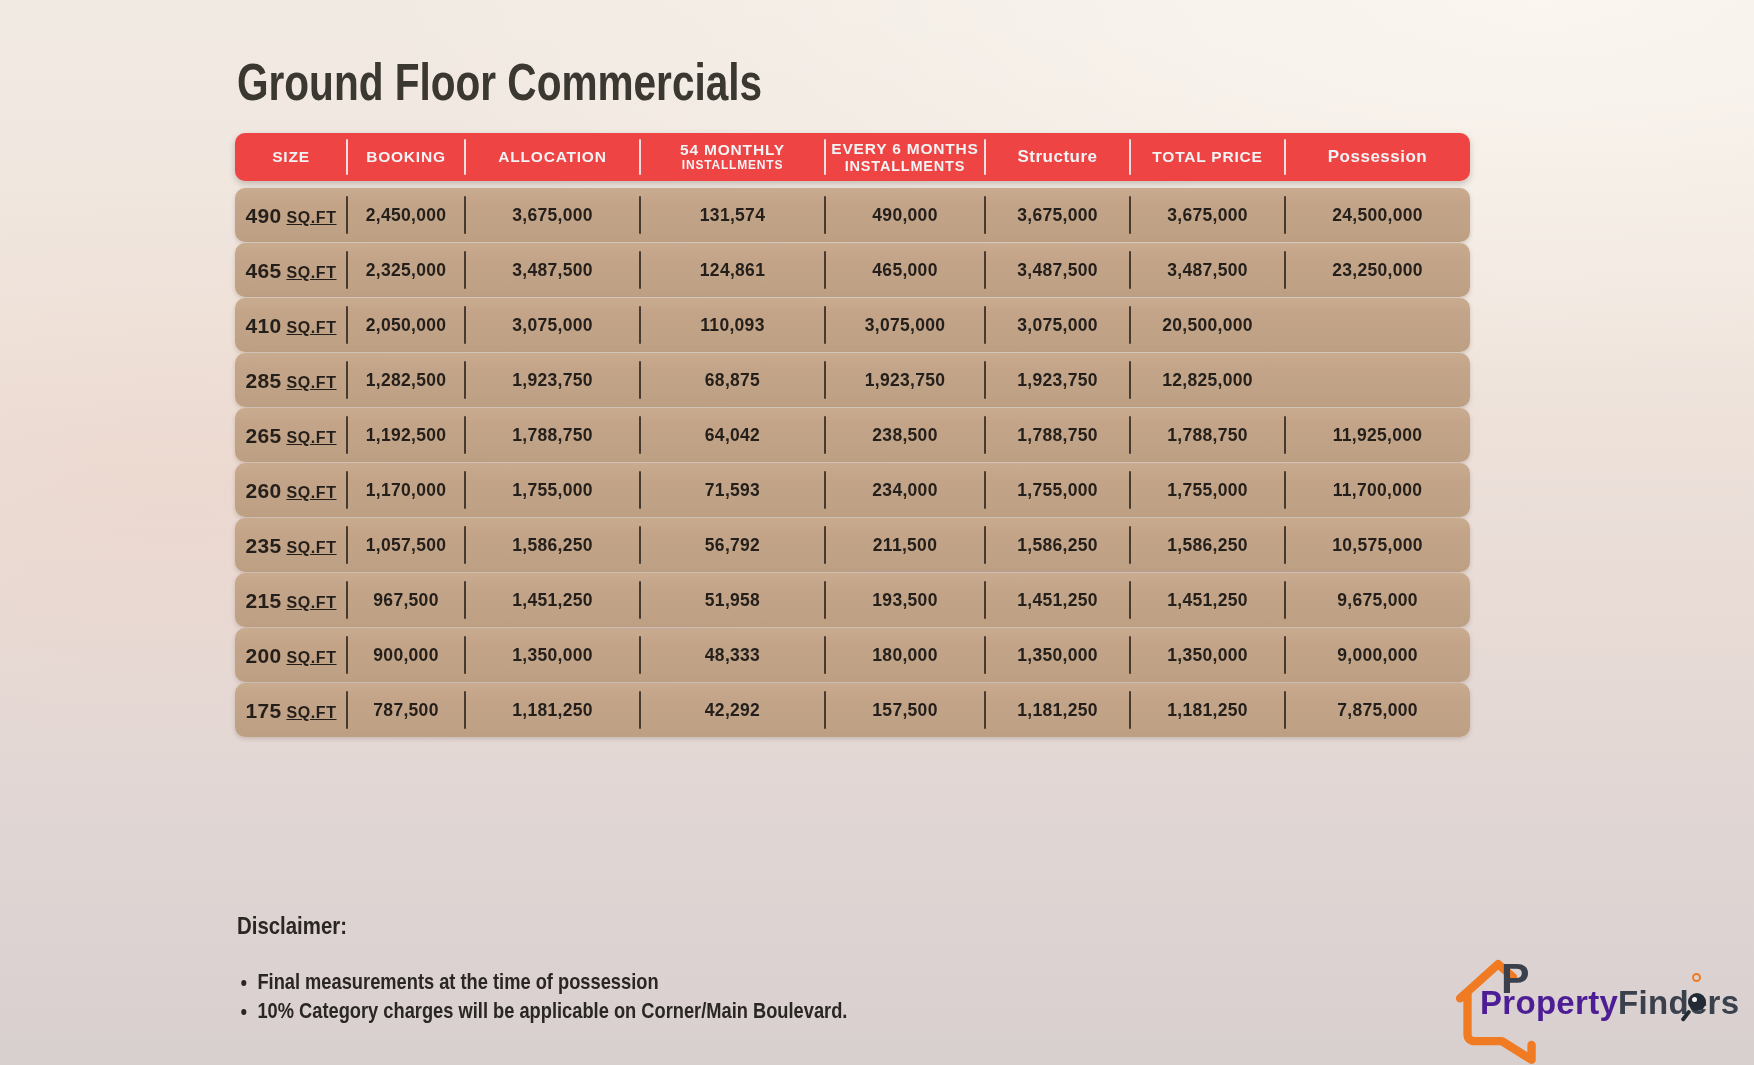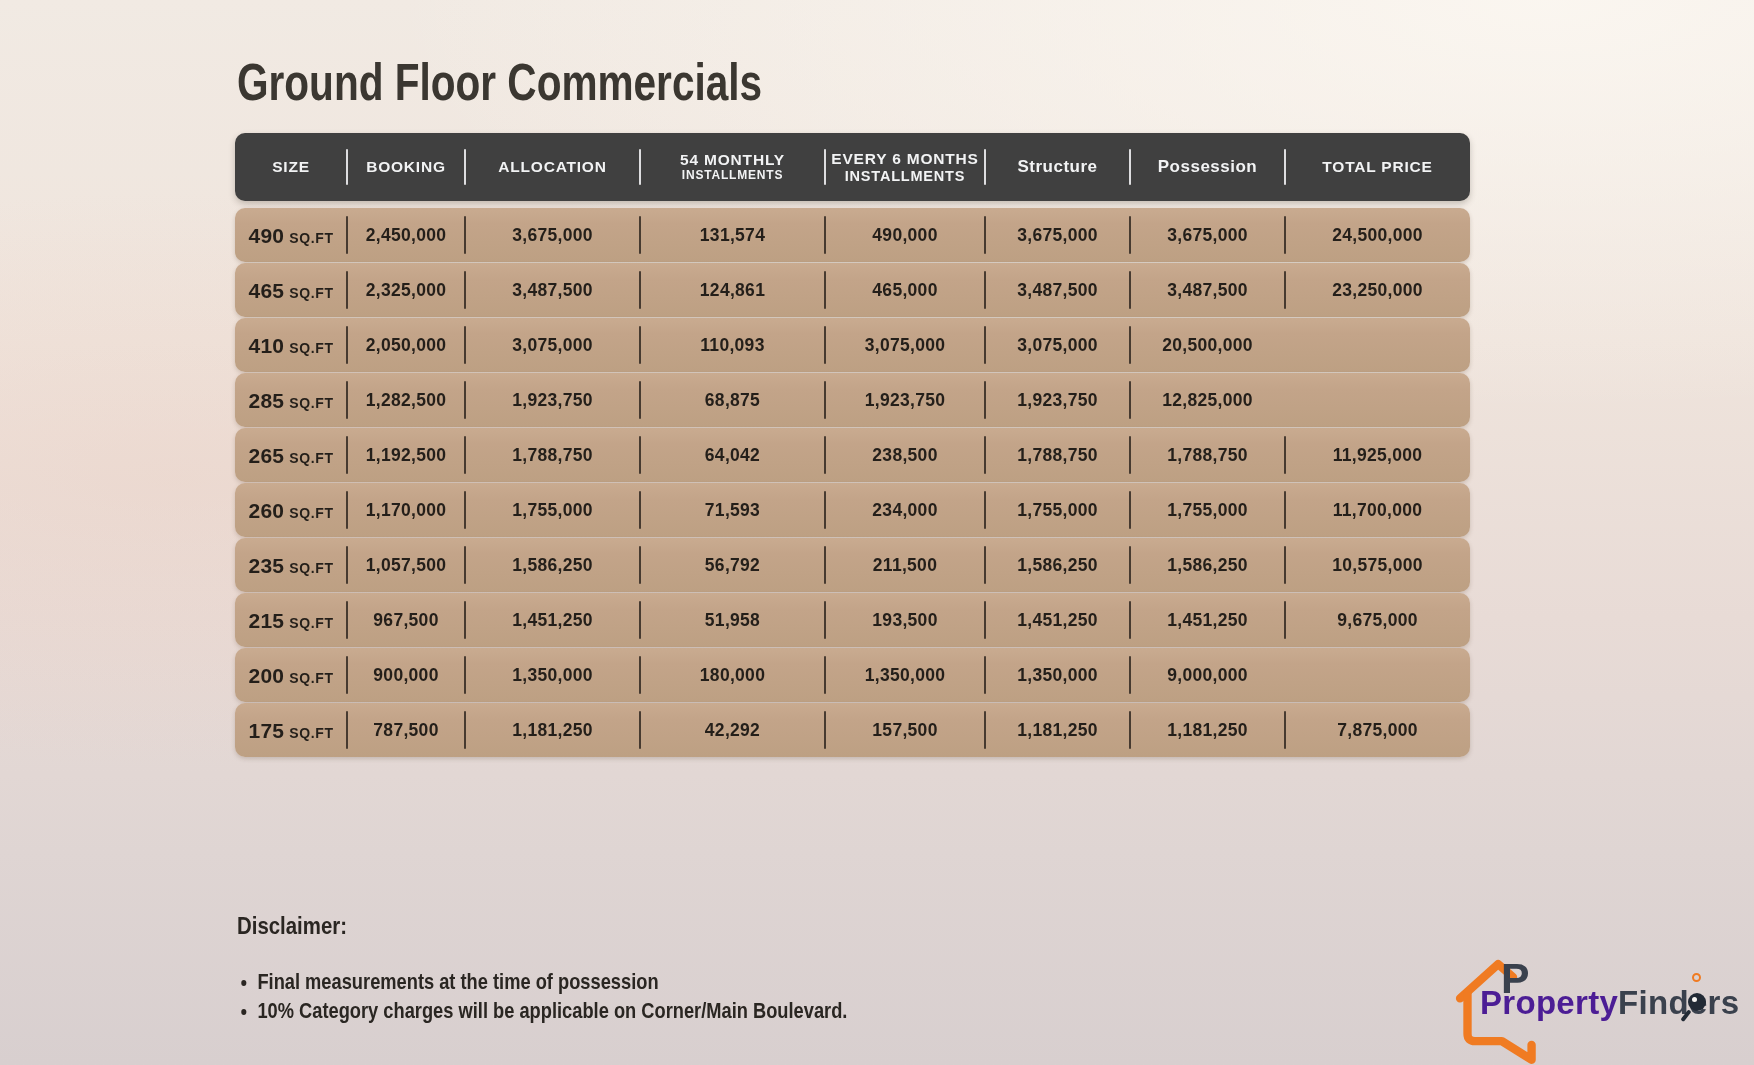--- a/index.html
+++ b/index.html
@@ -24,22 +24,22 @@
   
   .table-wrap { position:absolute; left:235px; top:133px; width:1235px; }
 
   .thead, .trow {
     display:grid;
     grid-template-columns:112px 118px 175px 185px 160px 145px 155px 185px;
     align-items:center;
     border-radius:10px;
   }
   .thead {
-    height:68px; margin-bottom:7px;
-    background:#404040;
+    height:48px; margin-bottom:7px;
+    background:#ef4444;
     box-shadow:0 3px 6px rgba(60,50,40,0.25);
   }
   .hcell {
     position:relative; height:100%;
     display:flex; flex-direction:column; align-items:center; justify-content:center;
     color:#f2f3f4; font-weight:700; font-size:15.5px; letter-spacing:0.8px;
     text-align:center; line-height:1.15;
   }
   .hcell + .hcell::before {
     content:""; position:absolute; left:-1px; top:50%; transform:translateY(-50%);
@@ -59,21 +59,21 @@
     position:relative; height:100%;
     display:flex; align-items:center; justify-content:center;
     font-weight:700; font-size:17.5px; letter-spacing:0.3px;
   }
   .cell + .cell::before {
     content:""; position:absolute; left:-1px; top:50%; transform:translateY(-50%);
     width:2px; height:38px; background:rgba(40,32,26,0.8); border-radius:1px;
   }
   .size-cell { gap:5px; align-items:baseline; padding-top:16px; }
   .size-cell [data-name="size-value"] { font-size:21px; }
-  .size-cell [data-name="size-unit"]  { font-size:14px; letter-spacing:0.6px; }
+  .size-cell [data-name="size-unit"]  { font-size:16px; letter-spacing:0.6px;text-decoration:underline; }
 
   
   .disclaimer {
     position:absolute; left:237px; top:912px; width:760px;
     color:#2a2622; transform:scaleX(0.85); transform-origin:0 0;
   }
   .disc-title { font-size:24px; font-weight:700; margin-bottom:28px; }
   .disclaimer ul { list-style:disc; padding-left:24px; }
   .disclaimer li { font-size:21.5px; font-weight:700; line-height:1.35; }
 
@@ -123,26 +123,26 @@
       <span class="h1" data-name="column-label">54 MONTHLY</span>
       <span class="h2" data-name="column-sublabel">INSTALLMENTS</span>
     </div>
     <div class="hcell" data-name="column-header-semiannual-installments">
       <span class="h1" data-name="column-label">EVERY 6 MONTHS</span>
       <span class="h2b" data-name="column-sublabel">INSTALLMENTS</span>
     </div>
     <div class="hcell mixed" data-name="column-header-structure">
       <span data-name="column-label">Structure</span>
     </div>
+    <div class="hcell" data-name="column-header-total-price">
+      <span data-name="column-label">TOTAL PRICE</span>
+    </div>
     <div class="hcell mixed" data-name="column-header-possession">
       <span data-name="column-label">Possession</span>
     </div>
-    <div class="hcell" data-name="column-header-total-price">
-      <span data-name="column-label">TOTAL PRICE</span>
-    </div>
   </div>
   <div data-name="table-body">
       <div class="trow" data-name="table-row">
         <div class="cell size-cell" data-name="size-cell">
           <span data-name="size-value">490</span>
           <span data-name="size-unit">SQ.FT</span>
         </div>
         <div class="cell" data-name="booking-cell">
           <span data-name="booking-value">2,450,000</span>
         </div>
@@ -351,20 +351,23 @@
       <div class="trow" data-name="table-row">
         <div class="cell size-cell" data-name="size-cell">
           <span data-name="size-value">200</span>
           <span data-name="size-unit">SQ.FT</span>
         </div>
         <div class="cell" data-name="booking-cell">
           <span data-name="booking-value">900,000</span>
         </div>
         <div class="cell" data-name="allocation-cell">
           <span data-name="allocation-value">1,350,000</span>
+        </div>
+        <div class="cell" data-name="monthly_installment-cell">
+          <span data-name="monthly_installment-value">48,333</span>
         </div>
         <div class="cell" data-name="semi_annual_installment-cell">
           <span data-name="semi_annual_installment-value">180,000</span>
         </div>
         <div class="cell" data-name="structure-cell">
           <span data-name="structure-value">1,350,000</span>
         </div>
         <div class="cell" data-name="possession-cell">
           <span data-name="possession-value">1,350,000</span>
         </div>

